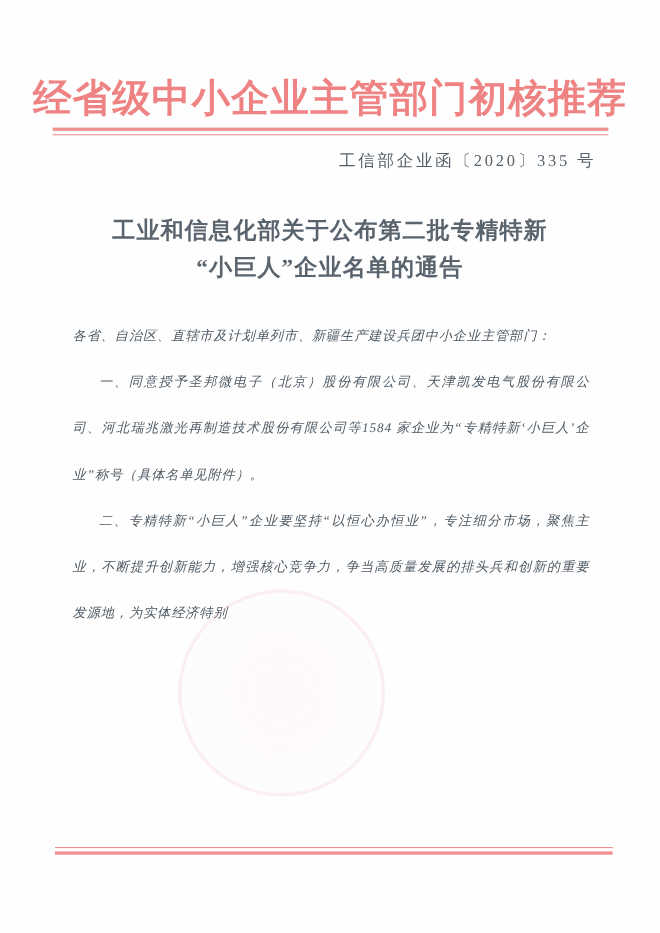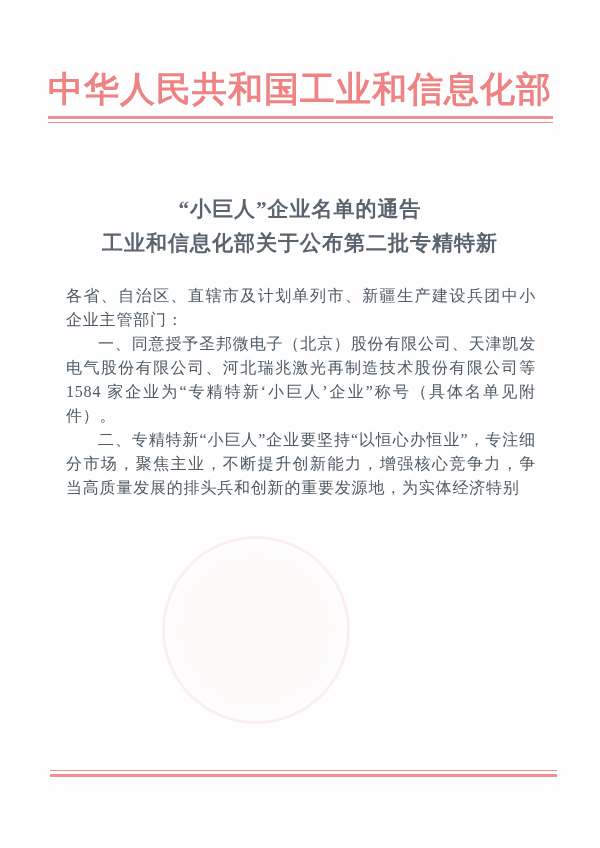--- a/index.html
+++ b/index.html
@@ -55,25 +55,26 @@
     font-weight: bold;
     line-height: 34px;
     letter-spacing: 1px;
     color: var(--title-text, #5a646e);
   }
   .body {
     position: absolute;
     top: 284px;
     left: 66px;
     width: 470px;
-    font-size: 16px;
-    line-height: 24px;
+    font-size: 12px;
+    line-height: 42px;
     letter-spacing: 0.8px;
     text-align: justify;
     color: var(--body-text, #4e5a64);
+    font-style: italic;
   }
   .body p {
     margin: 0;
     text-indent: 2em;
   }
   .body p.no-indent {
     text-indent: 0;
   }
   .seal-bleed {
     position: absolute;
@@ -94,28 +95,29 @@
     height: 3px;
     border-top: 1.3px solid var(--line-red, #f09090);
     border-bottom: 3.5px solid var(--line-red, #f09090);
   }
 </style>
 </head>
 <body>
 
 <div class="page">
 
-  <div class="agency">中华人民共和国工业和信息化部</div>
+  <div class="agency">经省级中小企业主管部门初核推荐</div>
 
   <div class="rule-top"></div>
 
+  <div class="doc-number">工信部企业函〔2020〕335 号</div>
 
   <div class="title">
+    <div>工业和信息化部关于公布第二批专精特新</div>
     <div>“小巨人”企业名单的通告</div>
-    <div>工业和信息化部关于公布第二批专精特新</div>
   </div>
 
   <div class="body">
     <p class="no-indent">各省、自治区、直辖市及计划单列市、新疆生产建设兵团中小企业主管部门：</p>
     <p>一、同意授予圣邦微电子（北京）股份有限公司、天津凯发电气股份有限公司、河北瑞兆激光再制造技术股份有限公司等1584 家企业为“专精特新‘小巨人’企业”称号（具体名单见附件）。</p>
     <p>二、专精特新“小巨人”企业要坚持“以恒心办恒业”，专注细分市场，聚焦主业，不断提升创新能力，增强核心竞争力，争当高质量发展的排头兵和创新的重要发源地，为实体经济特别</p>
   </div>
 
   <div class="seal-bleed"></div>
 

